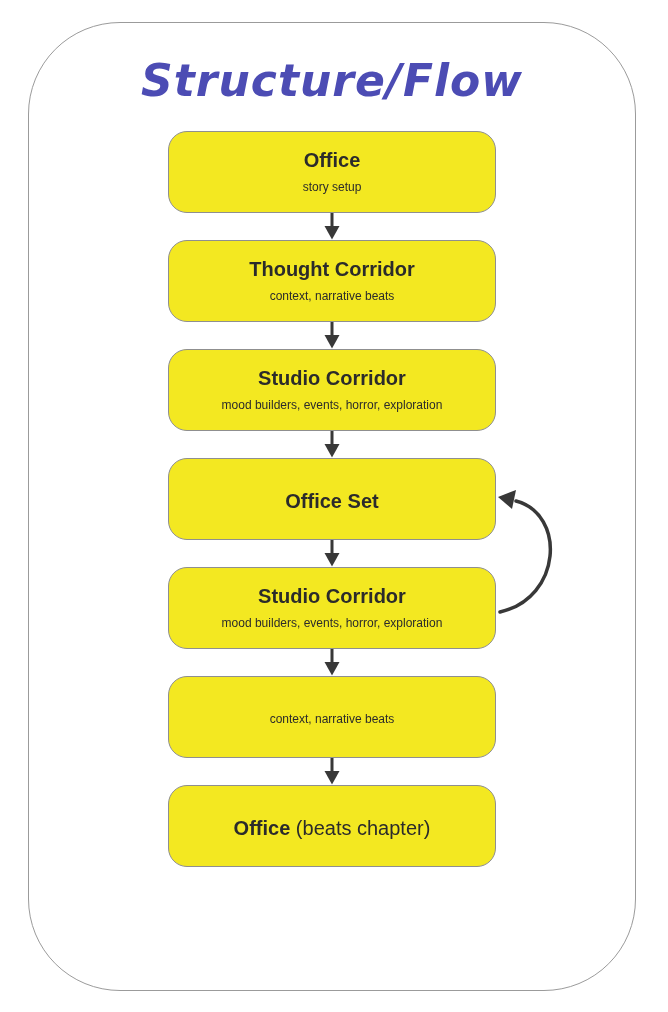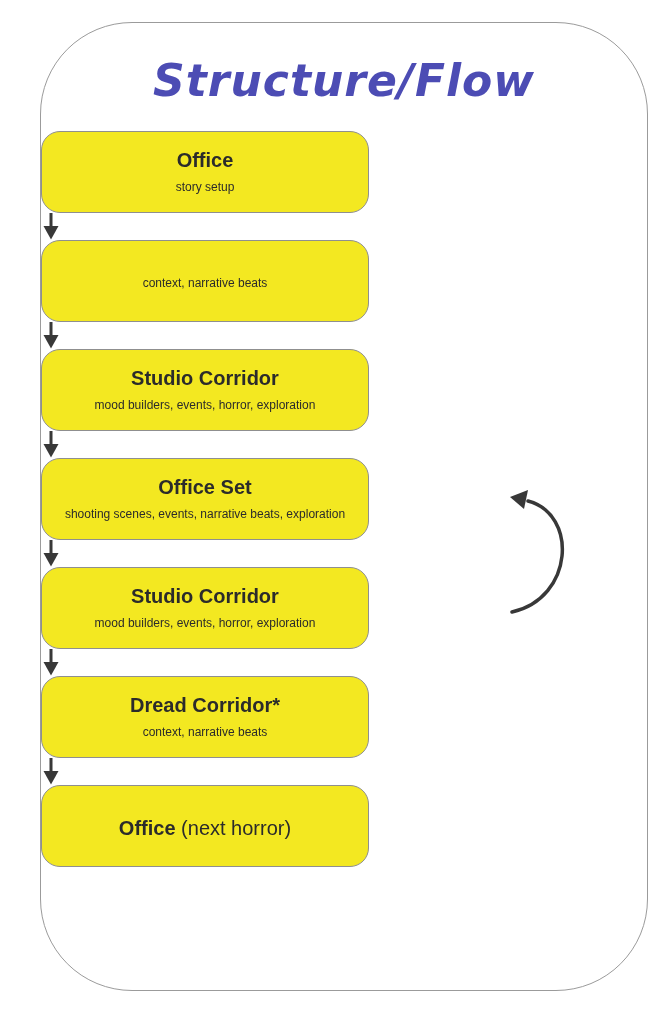--- a/index.html
+++ b/index.html
@@ -6,21 +6,21 @@
     margin: 0;
     padding: 0;
     width: 668px;
     height: 1012px;
     background: #ffffff;
     overflow: hidden;
     font-family: "Liberation Sans", "DejaVu Sans", sans-serif;
   }
   .panel {
     position: absolute;
-    left: 40px;
+    left: 28px;
     top: 22px;
     width: 608px;
     height: 969px;
     border: 1px solid var(--panel-border, #9b9b9b);
     border-radius: 92px;
     background: #ffffff;
     box-sizing: border-box;
   }
   .title {
     text-align: center;
@@ -30,21 +30,21 @@
     font-style: italic;
     font-weight: 600;
     letter-spacing: 1px;
     color: var(--title-text, #4c4cb4);
     font-family: cursive, "DejaVu Sans", sans-serif;
   }
   .stack {
     margin-top: 22px;
     display: flex;
     flex-direction: column;
-    align-items: flex-start;
+    align-items: center;
   }
   .node {
     box-sizing: border-box;
     width: 328px;
     height: 82px;
     flex: 0 0 82px;
     background: var(--node-fill, #f3e821);
     border: 1.5px solid var(--node-border, #8f8f8f);
     border-radius: 19px;
     overflow: hidden;
@@ -95,59 +95,58 @@
   <div class="stack" id="stack">
       <div class="node">
         <div class="node-title"><b>Office</b><span class="suffix"></span></div>
         <div class="node-sub">story setup</div>
       </div>
       <svg class="darrow" width="20" height="27" viewBox="0 0 20 27">
         <rect x="8.5" y="0" width="3" height="15" class="stem"></rect>
         <polygon points="2.5,13 17.5,13 10,26.5" class="head"></polygon>
       </svg>
       <div class="node">
+        <div class="node-title"><b>Thought Corridor</b><span class="suffix"></span></div>
         <div class="node-sub">context, narrative beats</div>
       </div>
       <svg class="darrow" width="20" height="27" viewBox="0 0 20 27">
         <rect x="8.5" y="0" width="3" height="15" class="stem"></rect>
         <polygon points="2.5,13 17.5,13 10,26.5" class="head"></polygon>
       </svg>
       <div class="node">
         <div class="node-title"><b>Studio Corridor</b><span class="suffix"></span></div>
         <div class="node-sub">mood builders, events, horror, exploration</div>
       </div>
       <svg class="darrow" width="20" height="27" viewBox="0 0 20 27">
         <rect x="8.5" y="0" width="3" height="15" class="stem"></rect>
         <polygon points="2.5,13 17.5,13 10,26.5" class="head"></polygon>
       </svg>
       <div class="node">
         <div class="node-title"><b>Office Set</b><span class="suffix"></span></div>
-        <div class="node-sub">shooting scenes, events, narrative beats, exploration</div>
       </div>
       <svg class="darrow" width="20" height="27" viewBox="0 0 20 27">
         <rect x="8.5" y="0" width="3" height="15" class="stem"></rect>
         <polygon points="2.5,13 17.5,13 10,26.5" class="head"></polygon>
       </svg>
       <div class="node">
         <div class="node-title"><b>Studio Corridor</b><span class="suffix"></span></div>
         <div class="node-sub">mood builders, events, horror, exploration</div>
       </div>
       <svg class="darrow" width="20" height="27" viewBox="0 0 20 27">
         <rect x="8.5" y="0" width="3" height="15" class="stem"></rect>
         <polygon points="2.5,13 17.5,13 10,26.5" class="head"></polygon>
       </svg>
       <div class="node">
-        <div class="node-title"><b>Dread Corridor*</b><span class="suffix"></span></div>
         <div class="node-sub">context, narrative beats</div>
       </div>
       <svg class="darrow" width="20" height="27" viewBox="0 0 20 27">
         <rect x="8.5" y="0" width="3" height="15" class="stem"></rect>
         <polygon points="2.5,13 17.5,13 10,26.5" class="head"></polygon>
       </svg>
       <div class="node">
-        <div class="node-title"><b>Office</b><span class="suffix"> (next horror)</span></div>
+        <div class="node-title"><b>Office</b><span class="suffix"> (beats chapter)</span></div>
       </div>
     </div>
   <svg class="loop" viewBox="0 0 84 132">
     <path class="loop-path" d="M 6 124 C 68 110, 72 26, 22 13"></path>
     <polygon class="loop-head" points="4,9 22,2 18,21"></polygon>
   </svg>
 </div>
 
 </body></html>

